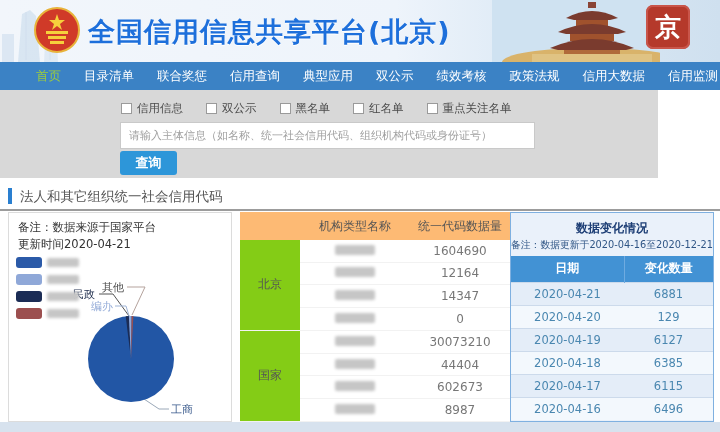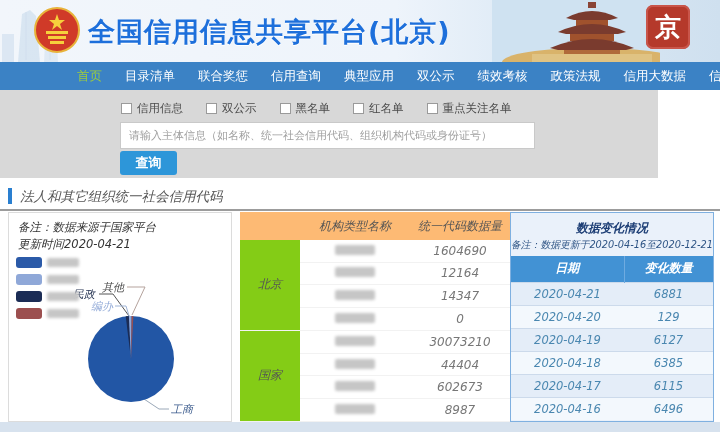--- a/index.html
+++ b/index.html
@@ -16,37 +16,37 @@
   .temple { position:absolute; left:492px; top:0; width:168px; height:62px; }
   .seal { position:absolute; left:646px; top:5px; width:44px; height:44px; background:#b5392b;
           border-radius:7px; display:flex; align-items:center; justify-content:center;
           box-shadow:inset 0 0 0 2px #c9554a; }
   .seal span { color:#fff; font-size:26px; font-weight:bold; line-height:1; }
 
   
   .nav { position:absolute; left:0; top:62px; width:720px; height:28px; background:#3b82c5;
          display:flex; align-items:center; padding-left:36px; gap:23px; }
   .nav-item { color:#fff; font-size:12.5px; cursor:pointer; white-space:nowrap; }
-  .nav-item.active { color:#9ccb3f;margin-left:41px; }
+  .nav-item.active { color:#9ccb3f; }
 
   
   .filterband { position:absolute; left:0; top:90px; width:658px; height:88px; background:#d8d8d8; }
   .cbrow { position:absolute; left:121px; top:11px; display:flex; gap:23px; align-items:center; }
   .cbitem { display:flex; align-items:center; gap:5px; font-size:11.5px; color:#4a4a4a; cursor:pointer; }
   .cb { width:11px; height:11px; background:#fff; border:1px solid #9a9a9a; display:inline-block; }
   .searchbox { position:absolute; left:120px; top:32px; width:415px; height:27px; background:#fff;
                border:1px solid #c9c9c9; font-size:11px; color:#444; padding:0 8px;
                font-family:"DejaVu Sans","Liberation Sans",sans-serif; }
   .searchbox::placeholder { color:#9f9f9f; }
   .querybtn { position:absolute; left:120px; top:61px; width:57px; height:24px; background:#2d96d9;
               border:none; border-radius:3px; color:#fff; font-size:13px; font-weight:bold;
               cursor:pointer; font-family:"DejaVu Sans","Liberation Sans",sans-serif; }
 
   
-  .content { position:absolute; left:0; top:178px; width:720px; height:244px; background:#fff;font-style:italic; }
+  .content { position:absolute; left:0; top:178px; width:720px; height:244px; background:#fff; }
   .sec-title { position:absolute; left:20px; top:10px; font-size:13.5px; color:#555; }
   .sec-bar { position:absolute; left:8px; top:10px; width:4px; height:16px; background:#2a7fd0; }
   .content-divider { position:absolute; left:0; top:31px; width:720px; height:2px; background:#9c9c9c; }
 
   
   .piepanel { position:absolute; left:8px; top:34px; width:224px; height:210px; background:#fff;
               border:1px solid #dcdcdc; }
   .pp-note1 { position:absolute; left:9px; top:7px; font-size:11.5px; color:#333; }
   .pp-note2 { position:absolute; left:9px; top:24px; font-size:11.5px; color:#333; }
   .legend { position:absolute; left:7px; top:44px; display:flex; flex-direction:column; gap:6px; }

